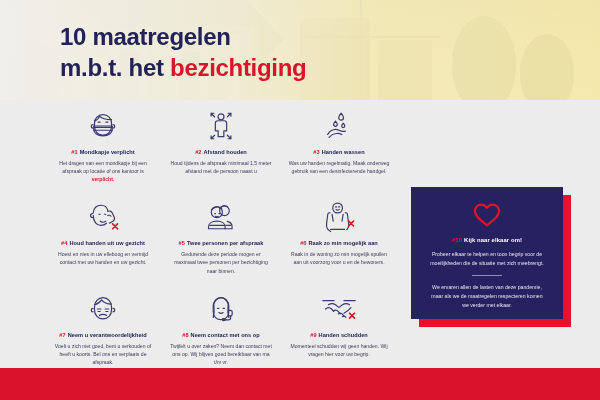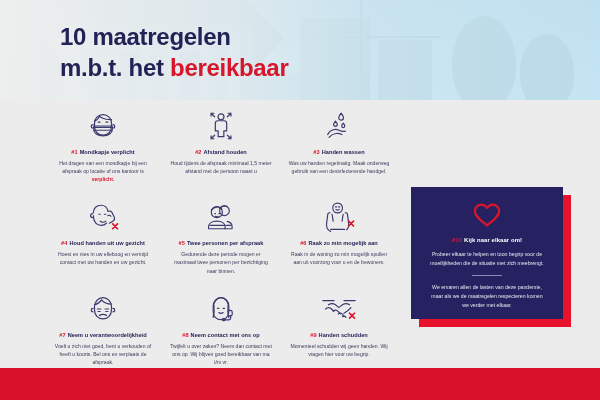--- a/index.html
+++ b/index.html
@@ -7,21 +7,21 @@
     width: 600px; height: 400px;
     font-family: "Liberation Sans", sans-serif;
     background: #ececed;
     overflow: hidden;
   }
   .page { position: relative; width: 600px; height: 400px; background: #ececec; }
 
   
   .header {
     position: absolute; left: 0; top: 0; width: 600px; height: 100px;
-    background: #7dd3fc;
+    background: #fde047;
     overflow: hidden;
     padding-left: 12px;
   }
   .header-photo {
     position: absolute; inset: 0;
     opacity: .30;
   }
   .hp-sky { position:absolute; inset:0; background:
       linear-gradient(180deg,#d9d9d6 0%, #e9e8e5 55%, #f0efec 100%); }
   .hp-roof {
@@ -136,21 +136,21 @@
       <div class="hp-win" style="left:120px;top:52px;"></div>
       <div class="hp-win" style="left:180px;top:52px;"></div>
       <div class="hp-tree" style="left:452px;top:16px;width:64px;height:94px;"></div>
       <div class="hp-tree" style="left:520px;top:34px;width:54px;height:76px;"></div>
       <div class="hp-tree" style="left:8px;top:40px;width:56px;height:70px;"></div>
       <div class="hp-rect" style="left:248px;top:74px;width:120px;height:36px;opacity:.6;"></div>
     </div>
     <div class="header-fade"></div>
     <div class="header-title">
       <div>10 maatregelen</div>
-      <div><span>m.b.t. het </span><span class="accent">bereikbaar</span></div>
+      <div><span>m.b.t. het </span><span class="accent">bezichtiging</span></div>
     </div>
   </div>
 
   <div class="grid">
 
     <div class="row">
 
       <div class="cell">
         <div class="icon-wrap">
           <svg width="34" height="34" viewBox="0 0 48 48" fill="none" stroke="#3b3a6e" stroke-width="1.7" stroke-linecap="round" stroke-linejoin="round">

